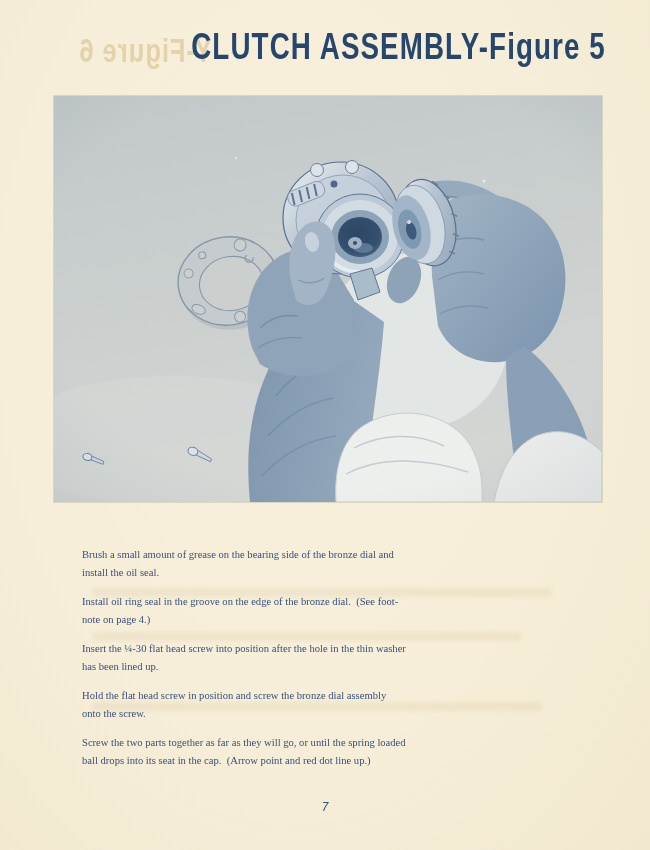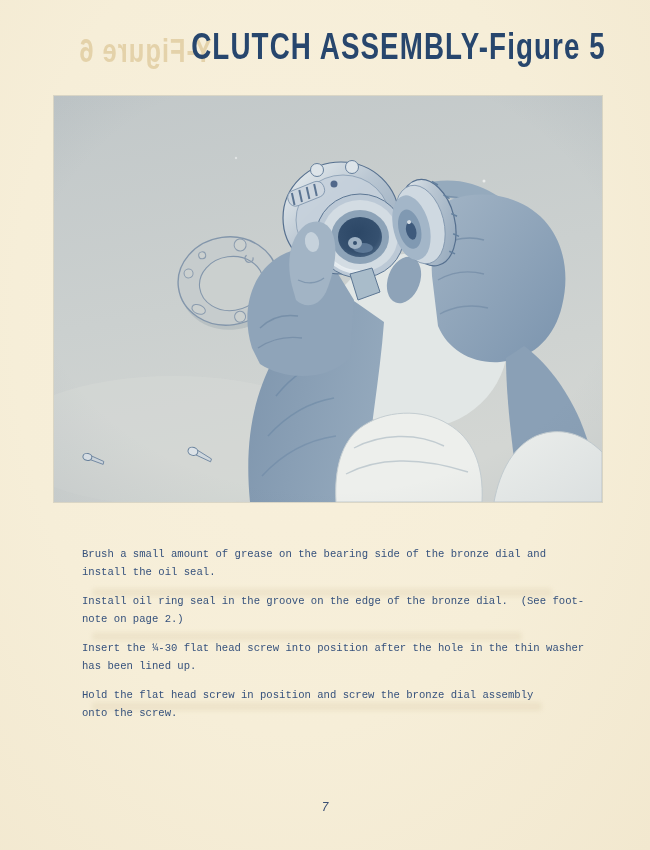--- a/index.html
+++ b/index.html
@@ -28,21 +28,21 @@
   
   .photo{
     position:absolute;left:54px;top:96px;width:548px;height:406px;
     box-shadow:0 0 0 1px rgba(130,140,140,0.25);
     background:#c8cdcc;
   }
   .photo svg{display:block;}
   
   .instructions{
     position:absolute;left:82px;top:546px;width:512px;
-    font-family:Liberation Mono, monospace;
+    font-family:Liberation Serif, serif;
     font-size:10.6px;line-height:17.5px;color:#35517c;
   }
   .instructions p{
     margin:0 0 12px 0;white-space:pre;
   }
   .ghost-bar{
     position:absolute;height:9px;border-radius:4px;
     background:rgba(176,146,84,0.10);filter:blur(2px);
   }
   .page-number{
@@ -203,22 +203,24 @@
   </div>
 
   <div class="ghost-bar" style="left:92px;top:588px;width:460px;"></div>
   <div class="ghost-bar" style="left:92px;top:632px;width:430px;"></div>
   <div class="ghost-bar" style="left:92px;top:702px;width:450px;"></div>
 
   <div class="instructions">
     <p>Brush a small amount of grease on the bearing side of the bronze dial and
 install the oil seal.</p>
     <p>Install oil ring seal in the groove on the edge of the bronze dial.  (See foot-
-note on page 2.)</p>
+note on page 4.)</p>
     <p>Insert the ¼-30 flat head screw into position after the hole in the thin washer
 has been lined up.</p>
     <p>Hold the flat head screw in position and screw the bronze dial assembly
 onto the screw.</p>
+    <p>Screw the two parts together as far as they will go, or until the spring loaded
+ball drops into its seat in the cap.  (Arrow point and red dot line up.)</p>
   </div>
 
   <div class="page-number">7</div>
 
 </div>
 
 </body></html>

